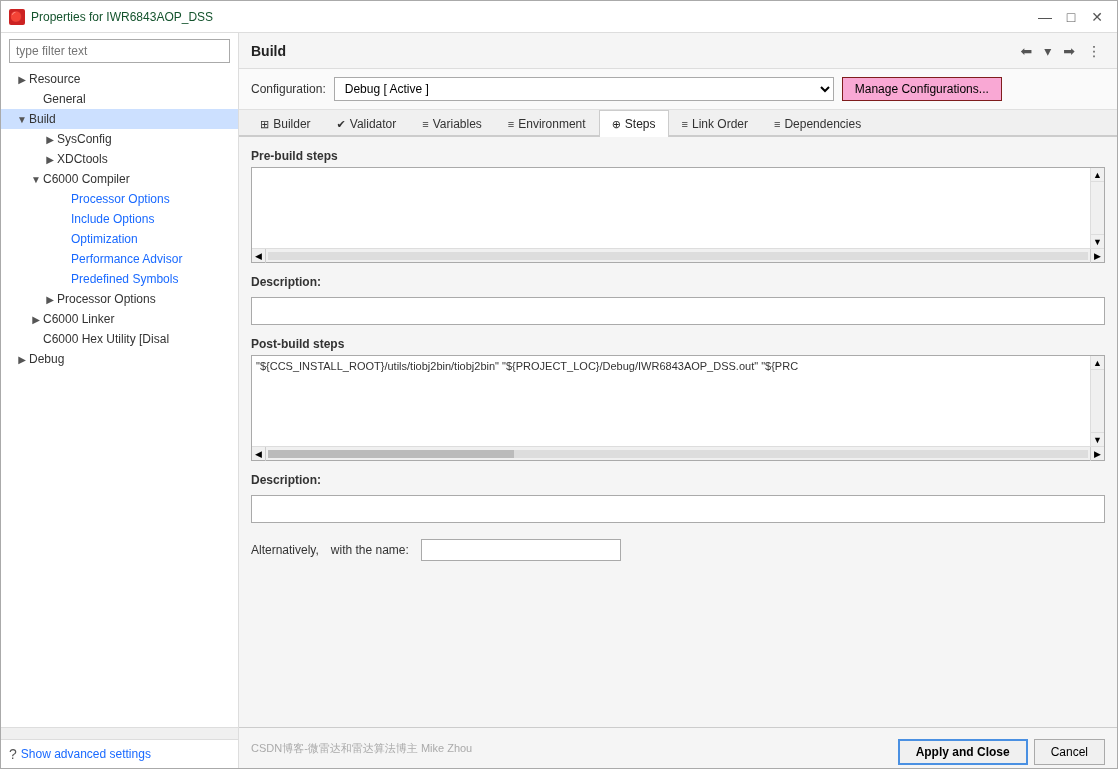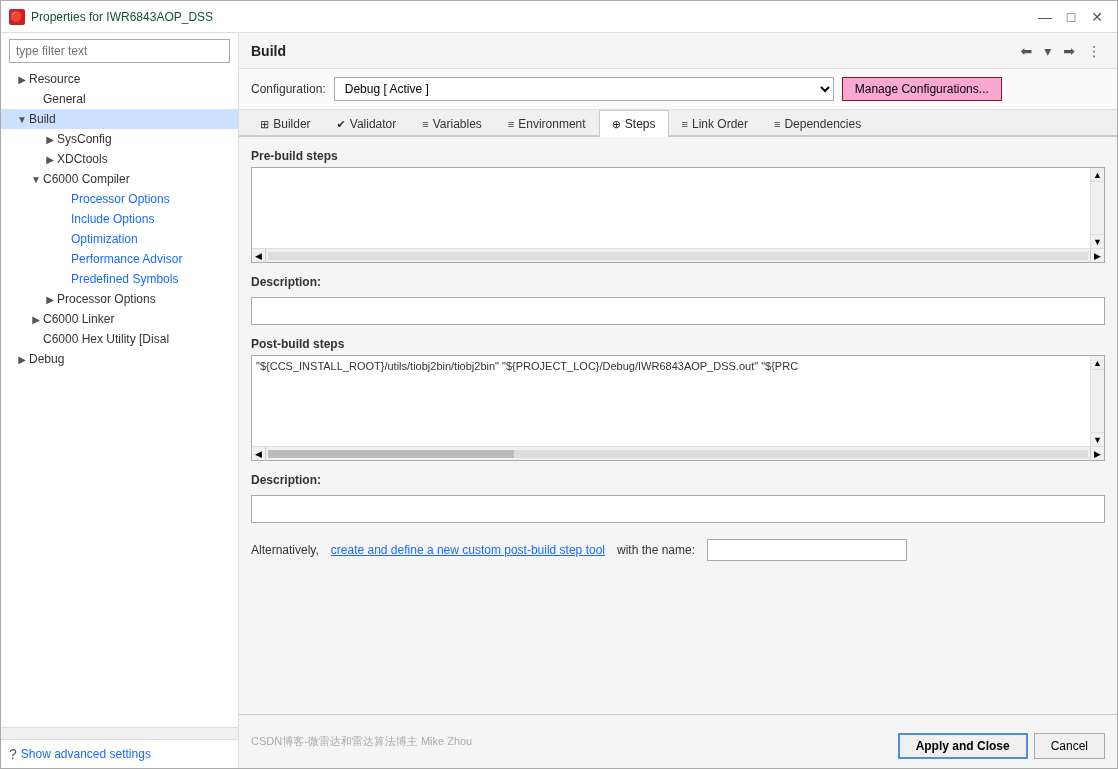--- a/index.html
+++ b/index.html
@@ -55,21 +55,21 @@
 
     .section-label { font-size: 12px; color: #333; font-weight: bold; margin-bottom: 4px; }
 
     .description-section { display: flex; flex-direction: column; gap: 4px; }
     .description-input { border: 1px solid #aaa; background: white; height: 28px; padding: 2px 4px; font-size: 12px; }
 
     .alternatively-row { display: flex; align-items: center; flex-wrap: wrap; gap: 12px; font-size: 12px; color: #333; margin-top: 4px; }
     .link { color: #1a6aff; cursor: pointer; text-decoration: underline; }
     .name-input { border: 1px solid #aaa; background: white; height: 22px; padding: 2px 6px; font-size: 12px; width: 200px; }
 
-    .bottom-bar { border-top: 1px solid #ccc; background: #f5f5f5; padding: 6px 12px; display: flex; align-items: center; justify-content: space-between; height: 54px; }
+    .bottom-bar { border-top: 1px solid #ccc; background: #f5f5f5; padding: 6px 12px; display: flex; align-items: center; justify-content: space-between; height: 41px; }
     .watermark { font-size: 11px; color: #aaa; }
     .bottom-buttons { display: flex; gap: 6px; margin-top: 8px; }
     .bottom-btn { padding: 4px 16px; border: 1px solid #aaa; background: #f0f0f0; cursor: pointer; font-size: 12px; }
     .bottom-btn.primary { border: 2px solid #4a90e2; background: #f0f0f0; font-weight: bold; }
   </style>
 </head>
 <body>
 
 <div class="window">
 
@@ -261,21 +261,20 @@
           </div>
         </div>
 
         <div class="description-section">
           <div class="section-label">Description:</div>
           <input type="text" class="description-input" style="">
         </div>
 
         <div class="alternatively-row">
           <span>Alternatively,</span>
-          <a class="link">create and define a new custom post-build step tool</a>
           <span>with the name:</span>
           <input type="text" class="name-input" style="">
         </div>
 
       </div>
 
       <div class="bottom-bar">
         <span class="watermark">CSDN博客-微雷达和雷达算法博主 Mike Zhou</span>
         <div class="bottom-buttons">
           <button class="bottom-btn primary">Apply and Close</button>

